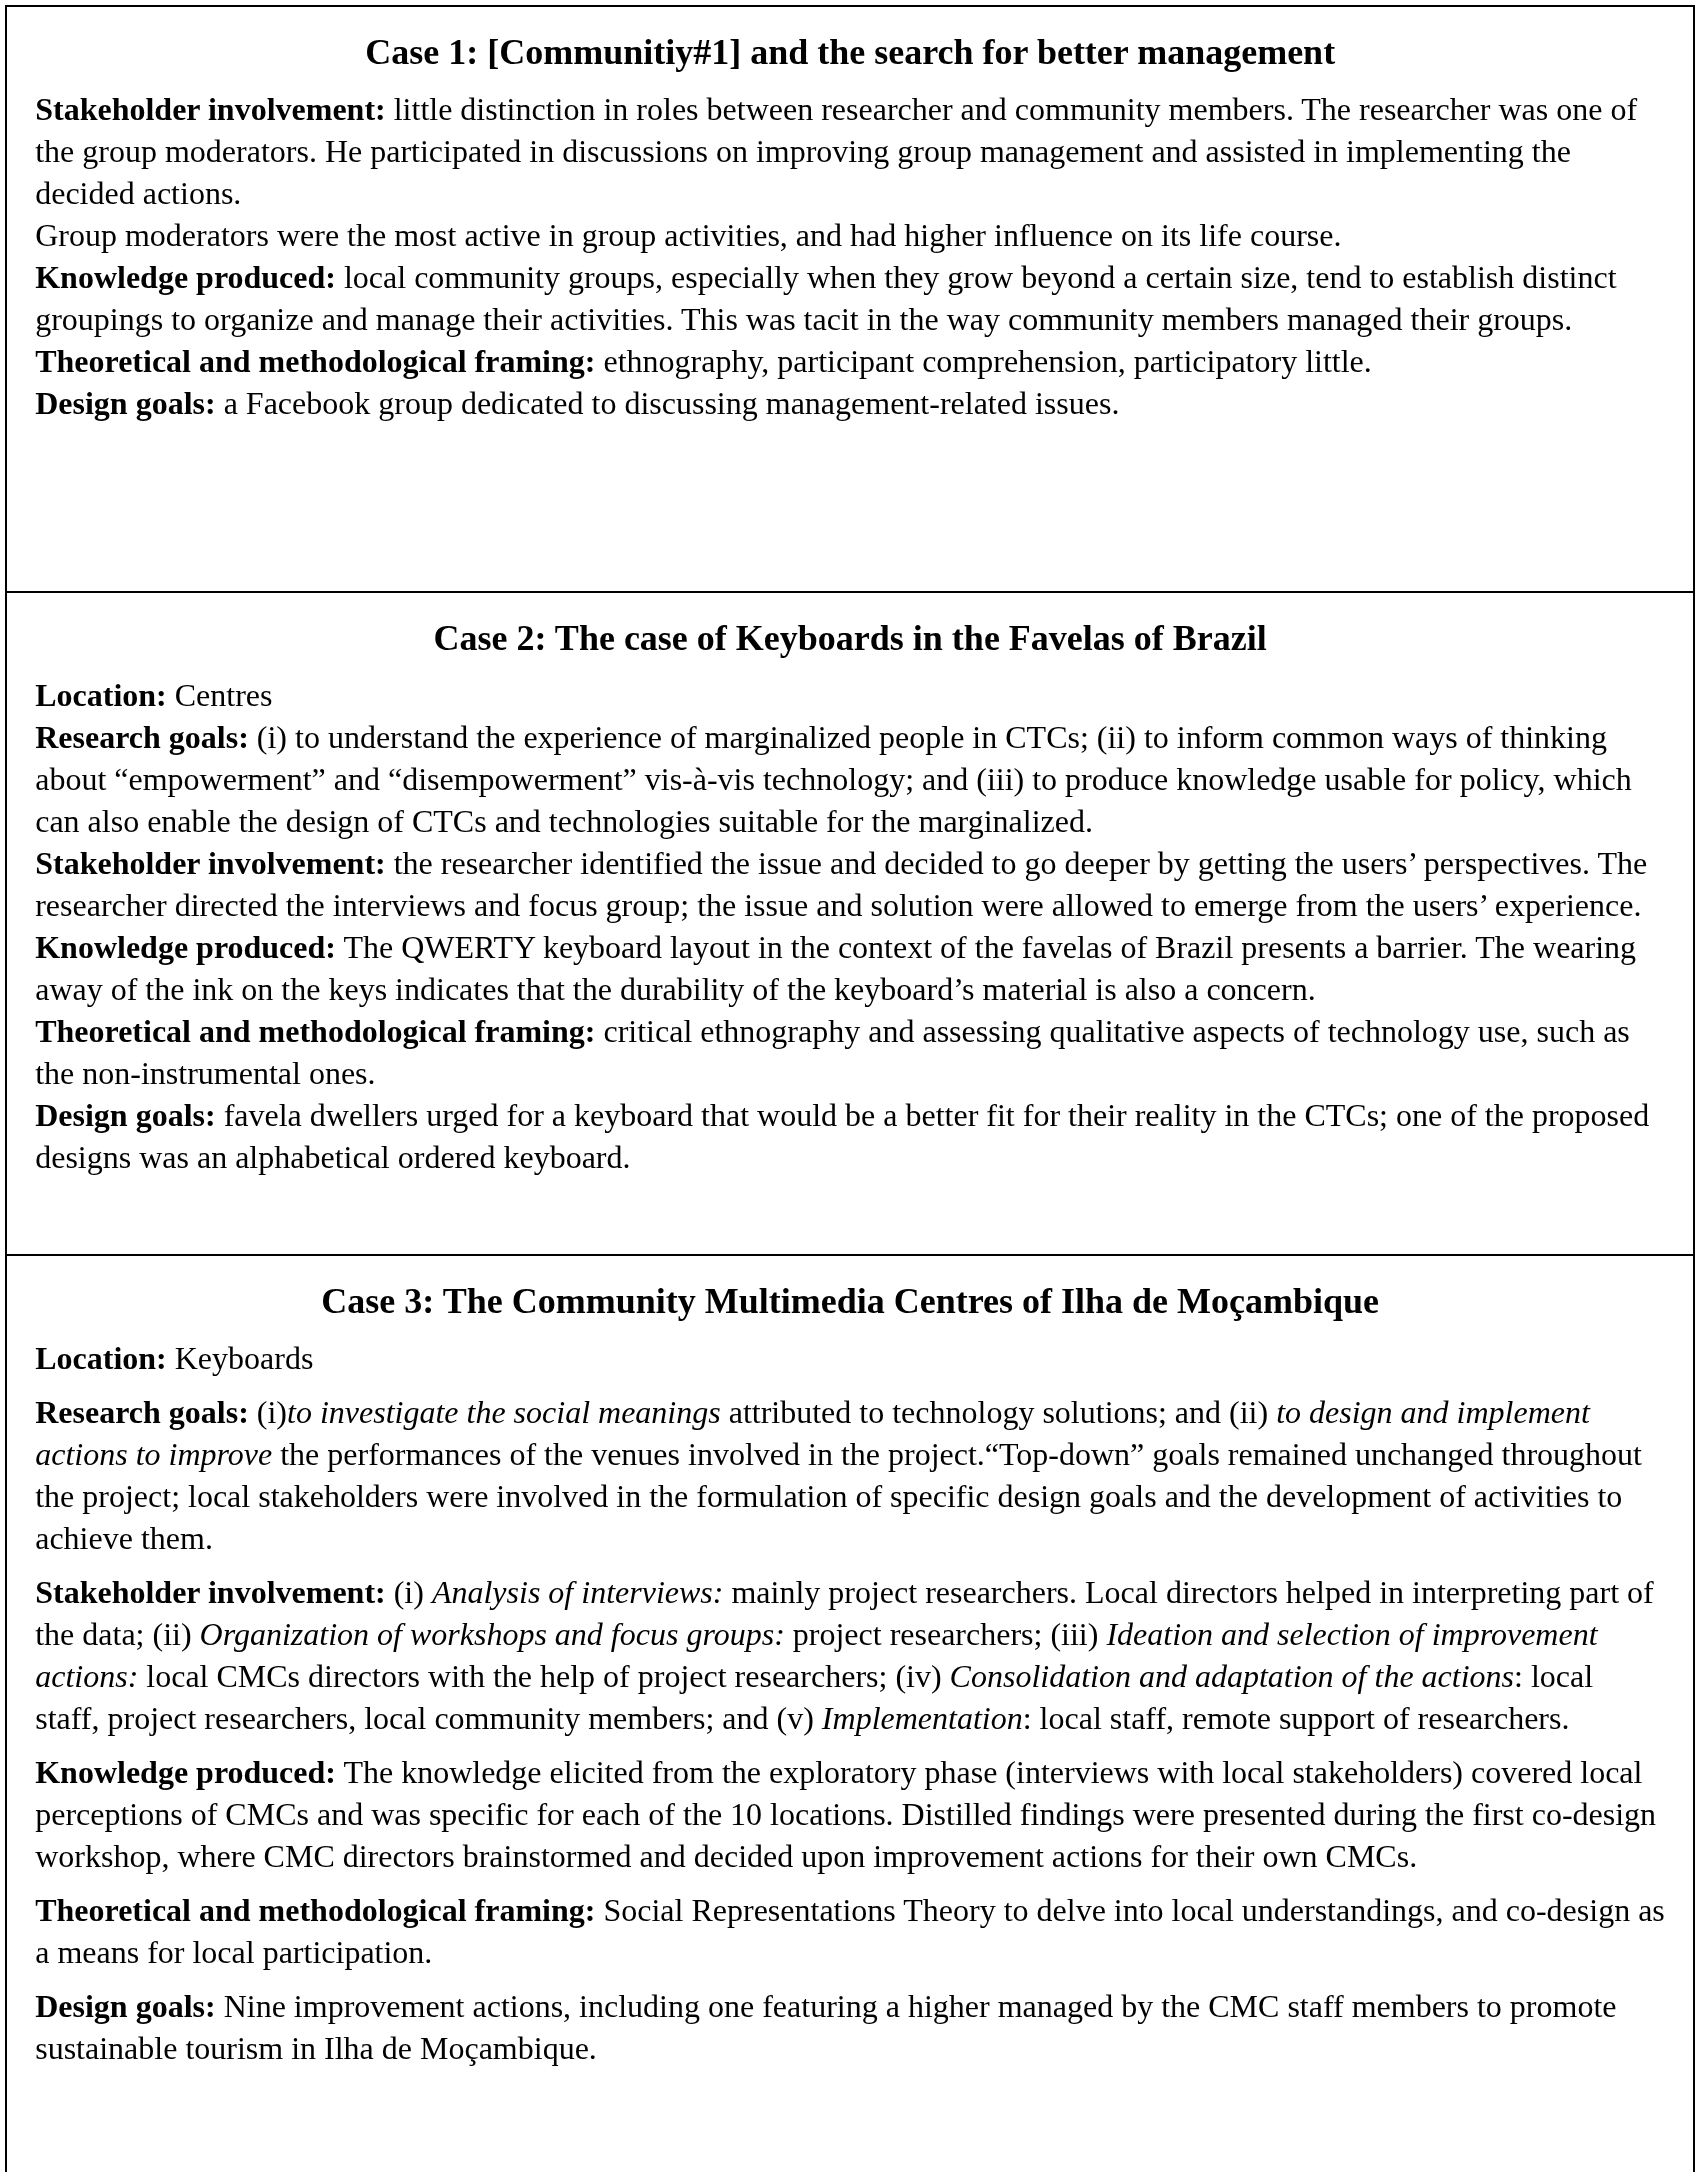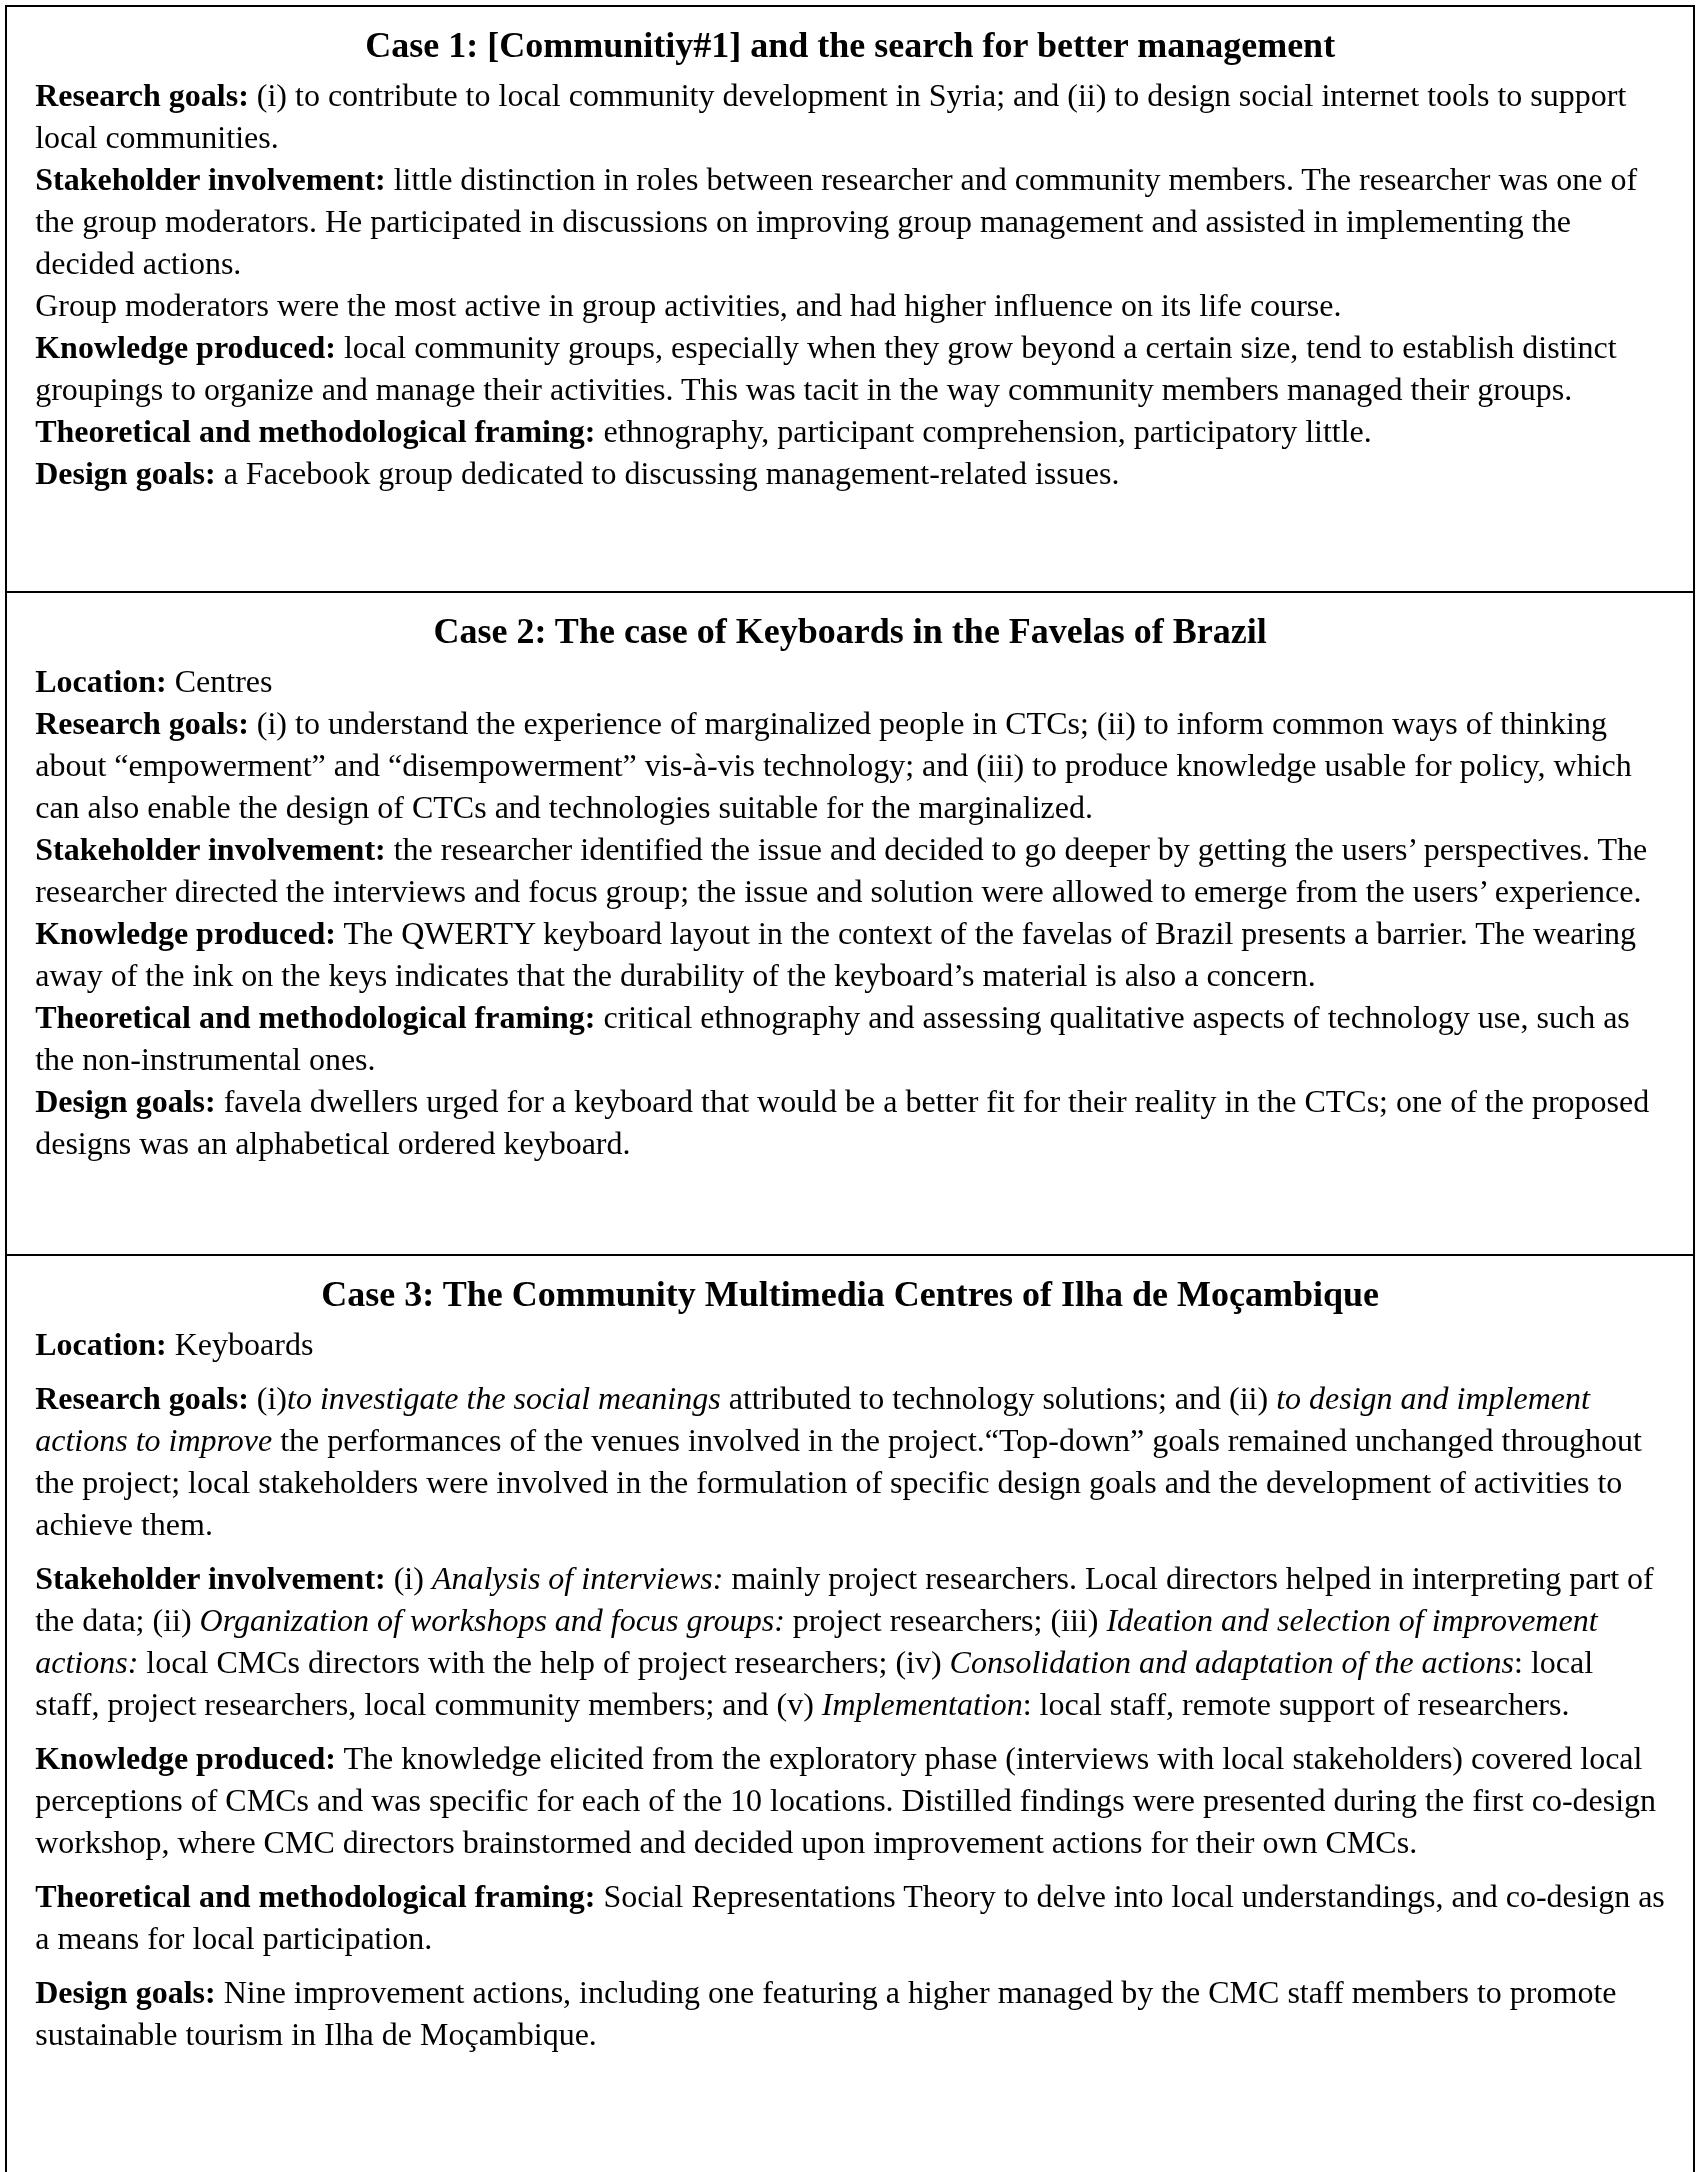--- a/index.html
+++ b/index.html
@@ -25,40 +25,39 @@
     right: 0;
     box-sizing: border-box;
     padding: 0 28px 0 28px;
   }
   .case + .case { border-top: 2.2px solid #000; }
   .case-title {
     text-align: center;
     font-weight: bold;
     font-size: 36px;
     line-height: 42px;
-    margin: 8px;
+    margin: 15px;
     padding-top: 9px;
   }
   .field {
     font-size: 32px;
     line-height: 42px;
     margin: 0;
   }
   .field .label { font-weight: bold; }
   .spaced .field { margin-bottom: 12px; }
   i { }
 </style>
 </head>
 <body>
 
 <div class="table">
 
   <section class="case" style="top:0; height:584px;">
     <h2 class="case-title">Case 1: [Communitiy#1] and the search for better management</h2>
-    <p class="field"><span class="label">Research goals:</span> <span>(i) to contribute to local community development in Syria; and (ii) to design social internet tools to support local communities.</span></p>
     <p class="field"><span class="label">Stakeholder involvement:</span> <span>little distinction in roles between researcher and community members. The researcher was one of the group moderators. He participated in discussions on improving group management and assisted in implementing the decided actions.</span></p>
     <p class="field">Group moderators were the most active in group activities, and had higher influence on its life course.</p>
     <p class="field"><span class="label">Knowledge produced:</span> <span>local community groups, especially when they grow beyond a certain size, tend to establish distinct groupings to organize and manage their activities. This was tacit in the way community members managed their groups.</span></p>
     <p class="field"><span class="label">Theoretical and methodological framing:</span> <span>ethnography, participant comprehension, participatory little.</span></p>
     <p class="field"><span class="label">Design goals:</span> <span>a Facebook group dedicated to discussing management-related issues.</span></p>
   </section>
 
   <section class="case" style="top:584px; height:849px;">
     <h2 class="case-title">Case 2: The case of Keyboards in the Favelas of Brazil</h2>
     <p class="field"><span class="label">Location:</span> <span>Centres</span></p>

